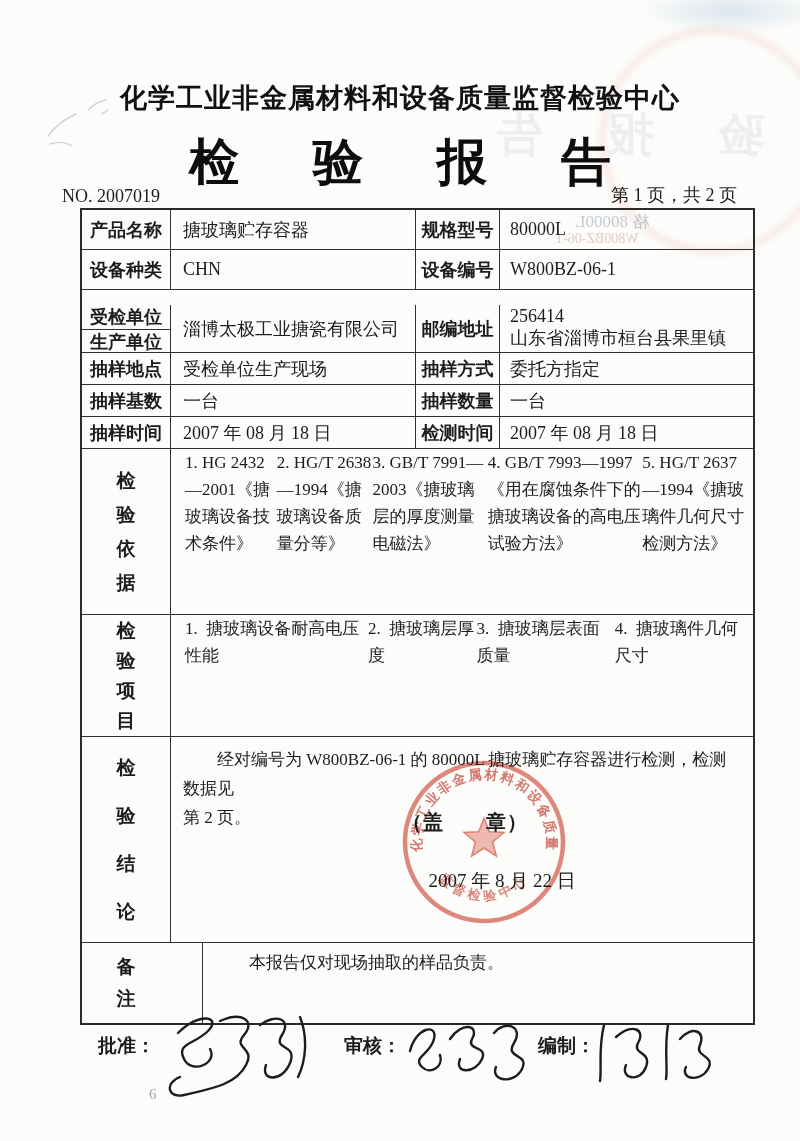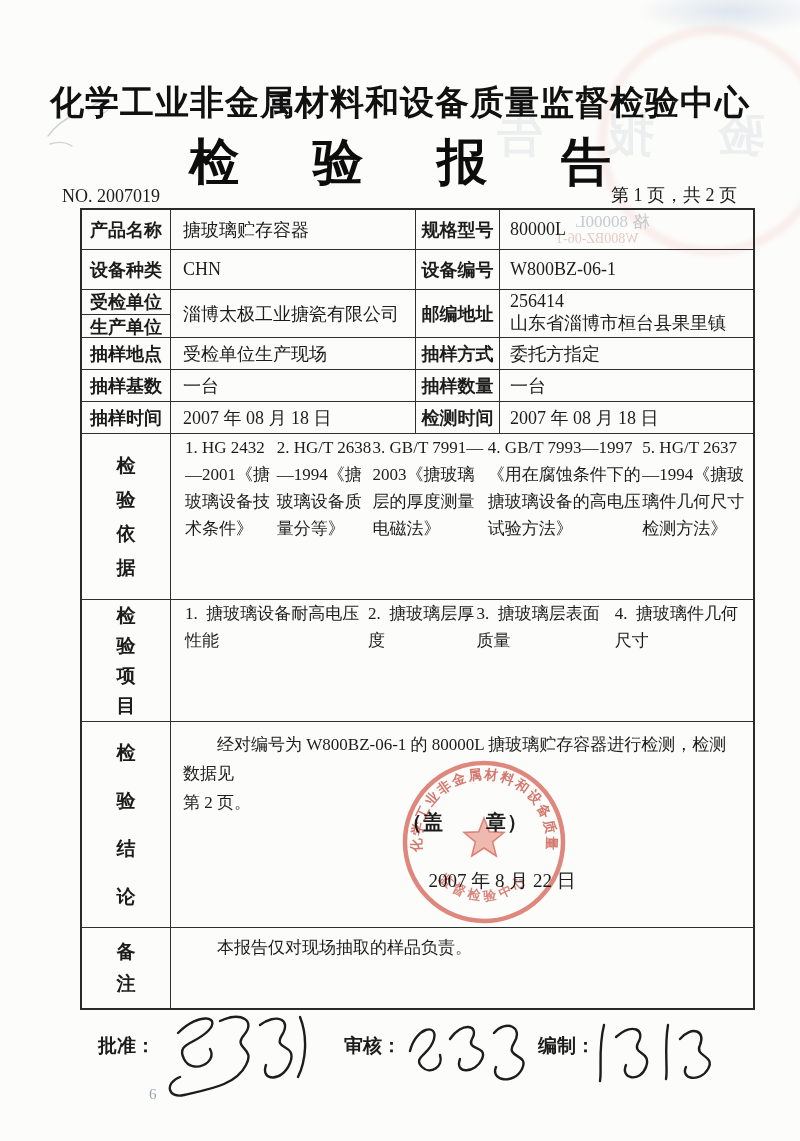--- a/index.html
+++ b/index.html
@@ -5,21 +5,21 @@
   html,body{margin:0;padding:0;background:#e8e8e6;}
   .page{
     position:relative;width:800px;height:1141px;margin:0 auto;
     background:#fcfcfa;overflow:hidden;
     font-family:"Liberation Serif","DejaVu Serif",serif;color:#1c1c1c;
   }
   
   .org-title{
     position:absolute;top:80px;left:0;right:0;text-align:center;
     font-family:"Liberation Sans","DejaVu Sans",sans-serif;
-    font-weight:700;font-size:34px;letter-spacing:1px;color:#111;
+    font-weight:700;font-size:27px;letter-spacing:1px;color:#111;
   }
   .report-title{
     position:absolute;top:129px;left:0;right:0;height:56px;
     display:flex;justify-content:center;gap:74px;
     font-family:"Liberation Sans","DejaVu Sans",sans-serif;
     font-weight:700;font-size:50px;color:#0d0d0d;
   }
   .meta-row{
     position:absolute;top:183px;left:62px;width:675px;
     display:flex;justify-content:space-between;align-items:flex-end;
@@ -30,38 +30,38 @@
     position:absolute;top:208px;left:80px;width:675px;
     border:2px solid #2a2a2a;box-sizing:border-box;background:transparent;
   }
   .t-row{display:flex;border-bottom:1.5px solid #2f2f2f;box-sizing:border-box;}
   .t-row:last-child{border-bottom:none;}
   .cell{box-sizing:border-box;display:flex;align-items:center;}
   .lab{flex:0 0 88px;justify-content:center;font-weight:700;font-size:18px;}
   .val1{flex:0 0 245px;border-left:1.5px solid #2f2f2f;padding-left:12px;font-size:18px;}
   .lab2{flex:0 0 84px;border-left:1.5px solid #2f2f2f;justify-content:center;font-weight:700;font-size:18px;}
   .val2{flex:1 1 auto;border-left:1.5px solid #2f2f2f;padding-left:10px;font-size:18px;}
-  .h40{height:40px;} .h48{height:48px;} .h32{height:32px;}
+  .h40{height:40px;} .h48{height:48px;margin-top:15px;} .h32{height:32px;}
   .split-lab{flex:0 0 88px;display:flex;flex-direction:column;}
   .split-lab>div{flex:1;display:flex;align-items:center;justify-content:center;font-weight:700;font-size:18px;}
   .split-lab>div+div{border-top:1.5px solid #2f2f2f;}
   .two-line{display:flex;flex-direction:column;justify-content:flex-start;line-height:22px;align-items:flex-start;}
   
   .sec{display:flex;border-bottom:1.5px solid #2f2f2f;box-sizing:border-box;}
   .sec:last-child{border-bottom:none;}
   .sec-lab{flex:0 0 88px;display:flex;align-items:center;justify-content:center;}
   .sec-lab .vtxt{width:1.15em;word-break:break-all;text-align:center;font-weight:700;font-size:19px;}
   .lh34{line-height:34px;} .lh30{line-height:30px;} .lh48{line-height:48px;} .lh32{line-height:32px;}
   .sec-body{flex:1 1 auto;border-left:1.5px solid #2f2f2f;box-sizing:border-box;position:relative;}
   .list{display:flex;flex-direction:row;justify-content:center;height:100%;padding-left:14px;}
   .list .line{font-size:17px;line-height:27px;white-space:pre-wrap;}
   .concl-text{padding:8px 14px 0 12px;font-size:17px;line-height:29px;}
   .indent{text-indent:2em;}
   .remark-text{padding-top:8px;padding-left:12px;font-size:17px;text-indent:2em;}
-  .sec-h166{height:166px;} .sec-h122{height:122px;} .sec-h206{height:206px;} .sec-h80{height:80px;}
+  .sec-h166{height:166px;} .sec-h122{height:122px;} .sec-h206{height:206px;} .sec-h80{height:80px;gap:32px;}
   
   .seal{position:absolute;left:399px;top:757px;width:170px;height:170px;
         mix-blend-mode:multiply;opacity:.92;}
   .seal-caption{position:absolute;left:402px;top:809px;width:170px;text-align:left;
         font-size:20px;font-weight:600;letter-spacing:1px;}
   .seal-date{position:absolute;left:407px;top:868px;width:190px;text-align:center;
         font-size:19px;}
   
   .signoff{position:absolute;top:1005px;left:0;width:800px;height:115px;}
   .signoff .slabel{position:absolute;font-size:19px;font-weight:600;}

